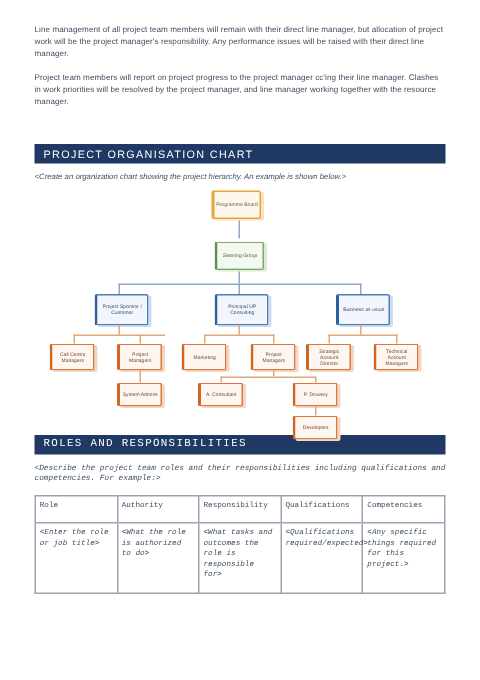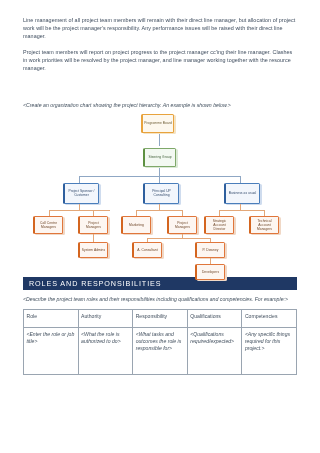--- a/index.html
+++ b/index.html
@@ -53,21 +53,21 @@
   .instruction {
     font-size: 5.2px;
     line-height: 7.6px;
     font-style: italic;
     color: #43515f;
     margin: 0;
     padding-top: 6px;
   }
 
   .sec2 { padding-top: 24px; }
-  .sec3 { padding-top: 10px; }
+  .sec3 { padding-top: 10px; font-family: Liberation Mono, monospace; }
 
   
   .chart {
     position: relative;
     height: 155px;
     width: 274px;
     margin-top: 2px;
   }
   .node {
     position: absolute;
@@ -156,20 +156,21 @@
 </head>
 <body>
 
 <div class="page">
 
 
   <p class="para first">Line management of all project team members will remain with their direct line manager, but allocation of project work will be the project manager's responsibility. Any performance issues will be raised with their direct line manager.</p>
   <p class="para second">Project team members will report on project progress to the project manager cc'ing their line manager. Clashes in work priorities will be resolved by the project manager, and line manager working together with the resource manager.</p>
 
   <div class="sec2">
+    <div class="bar left">PROJECT ORGANISATION CHART</div>
     <p class="instruction">&lt;Create an organization chart showing the project hierarchy. An example is shown below.&gt;</p>
 
     <div class="chart">
 
       <div class="ln" style="left:136px; top:22px;  width:0.8px; height:12px;"></div>
       <div class="ln" style="left:136px; top:56px;  width:0.8px; height:8px;"></div>
       <div class="ln" style="left:56px;  top:64px;  width:162px; height:0.8px;"></div>
       <div class="ln" style="left:56px;  top:64px;  width:0.8px; height:7px;"></div>
       <div class="ln" style="left:136px; top:64px;  width:0.8px; height:7px;"></div>
       <div class="ln" style="left:217px; top:64px;  width:0.8px; height:7px;"></div>

